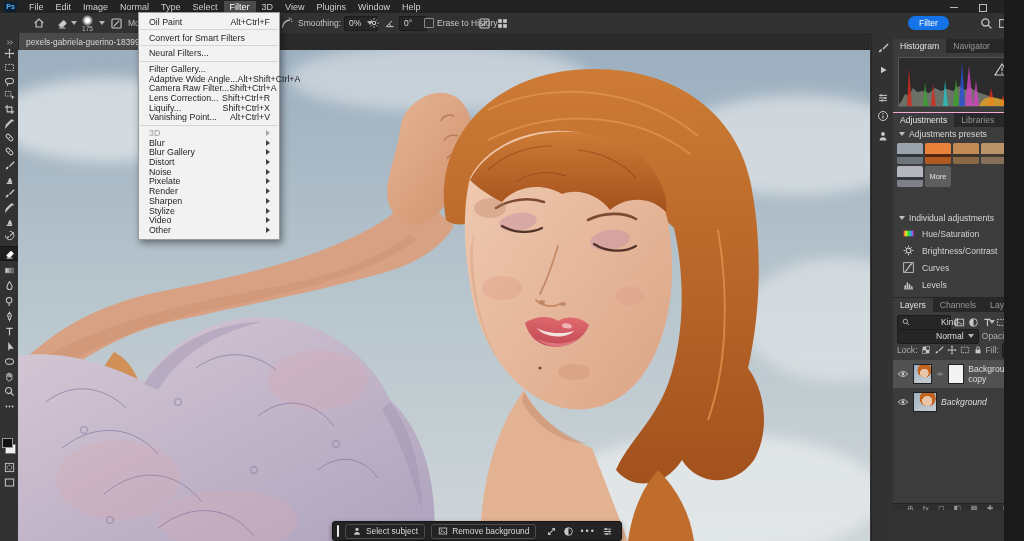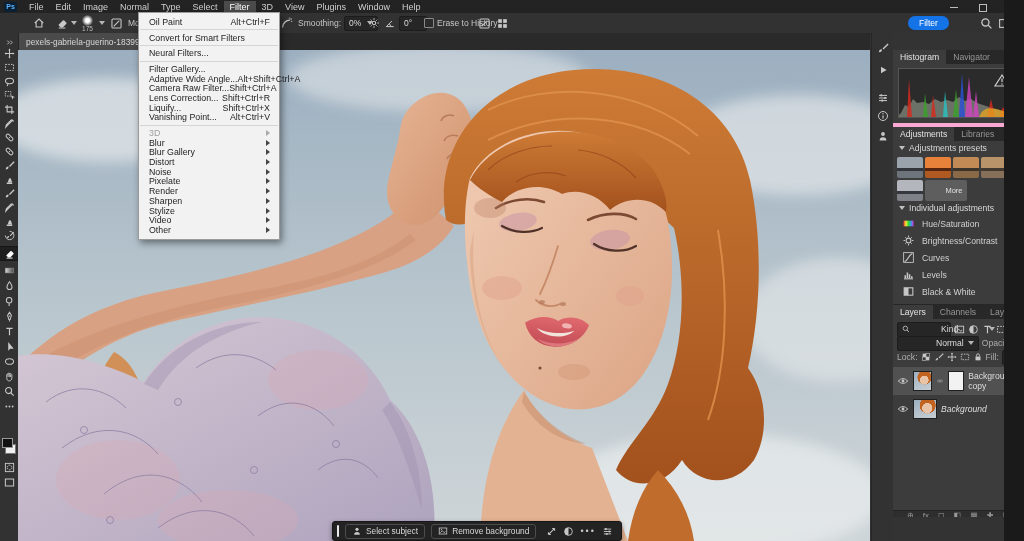--- a/index.html
+++ b/index.html
@@ -64,21 +64,21 @@
   .burger{position:absolute;right:4px;top:5px;width:9px;height:5px;border-top:1px solid #aaa;border-bottom:1px solid #aaa;}
   .burger:after{content:"";display:block;margin-top:1px;border-top:1px solid #aaa;}
   .sechdr{display:flex;align-items:center;gap:4px;padding:0 6px;height:14px;color:#d9d9d9;position:relative;}
   .chevD{width:0;height:0;border-left:3px solid transparent;border-right:3px solid transparent;border-top:4px solid #c0c0c0;}
   .thumb{width:26px;height:21px;border-radius:2px;}
   .p1{background:linear-gradient(180deg,#9aa2ab 0 52%,#32353b 52% 66%,#6e747c 66%);}
   .p2{background:linear-gradient(180deg,#e8823a 0 52%,#55250f 52% 66%,#b05a22 66%);}
   .p3{background:linear-gradient(180deg,#c28a54 0 52%,#3c332a 52% 66%,#8a6a46 66%);}
   .p4{background:linear-gradient(180deg,#b9936a 0 52%,#423930 52% 66%,#87705a 66%);}
   .p5{background:linear-gradient(180deg,#b3b7bd 0 52%,#34373c 52% 66%,#7e8288 66%);}
-  .pmore{background:#5e5e5e;color:#e0e0e0;font-size:7.5px;display:flex;align-items:center;justify-content:center;padding-left:16px;}
+  .pmore{background:#5e5e5e;color:#e0e0e0;font-size:7.5px;display:flex;align-items:center;justify-content:center;}
   .adjitem{display:flex;align-items:center;gap:7px;height:17px;padding-left:9px;color:#d2d2d2;}
   .scroll{position:absolute;right:1px;width:3px;background:#565656;border-radius:2px;}
   
   .lrow{display:flex;align-items:center;gap:3px;padding:0 4px;height:14px;color:#bdbdbd;}
   .lthumb{width:22px;height:18px;border:1px solid #1f1f1f;
      background:radial-gradient(circle at 60% 45%,#e8c4a8 0 30%,rgba(0,0,0,0) 32%),
                 radial-gradient(circle at 62% 30%,#c2641f 0 42%,rgba(0,0,0,0) 44%),
                 linear-gradient(160deg,#9db0c0,#c6ced3);}
   .lmask{width:18px;height:18px;background:#f2f2f2;border:1px solid #1f1f1f;}
   .layerrow{position:relative;display:flex;align-items:center;gap:4px;height:28px;padding:0 4px;color:#ddd;}
@@ -894,21 +894,21 @@
           <svg width="12" height="12">
             <use href="#s-person"></use>
           </svg>
         </span>
       </div>
   </div>
 
   <div id="panels" class="abs">
 
     <div style="position:relative">
-      <div class="tabrow" style="margin-top:17px">
+      <div class="tabrow" style="margin-top:6px">
         <div class="ptab on">Histogram</div>
         <div class="ptab">Navigator</div>
         <span class="burger"></span>
       </div>
       <div style="padding:4px 5px 5px;background:#3c3c3c;">
         <svg width="119" height="48" style="background:#2b2b2b;border:1px solid #555;display:block">
           <polygon points="0,46 2,44 6,36 10,38 14,30 18,34 24,33 30,35 36,30 42,33 48,31 54,33 60,28 66,32 72,30 78,34 84,36 90,38 96,40 102,42 110,43 119,44 119,48 0,48" fill="#70756a" opacity=".95"></polygon>
           <path d="M8 48L10 10L13 48Z M32 48L34 26L37 48Z M88 48L92 30L96 48Z M100 48L104 38L110 48Z" fill="#d22b1f" opacity=".85"></path>
           <path d="M24 48L26 24L29 48Z M54 48L57 20L60 48Z" fill="#3aa32a" opacity=".8"></path>
           <path d="M60 48L63 4L66 48Z" fill="#2b50d2" opacity=".85"></path>
@@ -917,21 +917,21 @@
           <path d="M80 48 C86 34 96 40 112 44 L119 46 119 48 80 48 Z" fill="#e8a51f" opacity=".75"></path>
           <g>
               <path d="M103 6 L110 17 L96 17 Z" fill="none" stroke="#cfcfcf" stroke-width="1.2"></path>
               <path d="M103 9.5v3.5" stroke="#cfcfcf" stroke-width="1.2"></path>
               <circle cx="103" cy="15" r=".7" fill="#cfcfcf"></circle>
             </g>
         </svg>
       </div>
     </div>
 
-    <div style="position:relative;border-top:4px solid #f9a8d4">
+    <div style="position:relative;border-top:1px solid #f9a8d4">
       <div class="tabrow">
         <div class="ptab on">Adjustments</div>
         <div class="ptab">Libraries</div>
         <span class="burger"></span>
       </div>
       <div style="background:#3c3c3c;padding-bottom:4px;position:relative;">
         <div class="sechdr">
           <span class="chevD"></span>
           <span>Adjustments presets</span>
           <span class="ic" style="position:absolute;right:5px">
@@ -943,21 +943,21 @@
         <div style="display:flex;gap:2px;padding:2px 4px 0;">
           <div class="thumb p1"></div>
           <div class="thumb p2"></div>
           <div class="thumb p3"></div>
           <div class="thumb p4"></div>
         </div>
         <div style="display:flex;gap:2px;padding:2px 4px 0;">
           <div class="thumb p5"></div>
           <div class="thumb pmore">More</div>
         </div>
-        <div class="sechdr" style="margin-top:0">
+        <div class="sechdr" style="margin-top:24px">
           <span class="chevD"></span>
           <span>Individual adjustments</span>
           <span class="ic" style="position:absolute;right:5px">
               <svg width="10" height="10">
                 <use href="#s-grid4"></use>
               </svg>
             </span>
         </div>
         <div class="adjitem">
             <span class="ic">
@@ -983,28 +983,20 @@
             </span>
             <span>Curves</span>
           </div>
         <div class="adjitem">
             <span class="ic">
               <svg width="13" height="13">
                 <use href="#s-levels"></use>
               </svg>
             </span>
             <span>Levels</span>
-          </div>
-        <div class="adjitem">
-            <span class="ic">
-              <svg width="13" height="13">
-                <use href="#s-bw"></use>
-              </svg>
-            </span>
-            <span>Black &amp; White</span>
           </div>
         <div class="scroll" style="top:18px;height:120px;"></div>
       </div>
     </div>
 
     <div style="position:relative;border-top:1px solid #262626;height:212px;">
       <div class="tabrow">
         <div class="ptab on">Layers</div>
         <div class="ptab">Channels</div>
         <div class="ptab">Layer</div>

